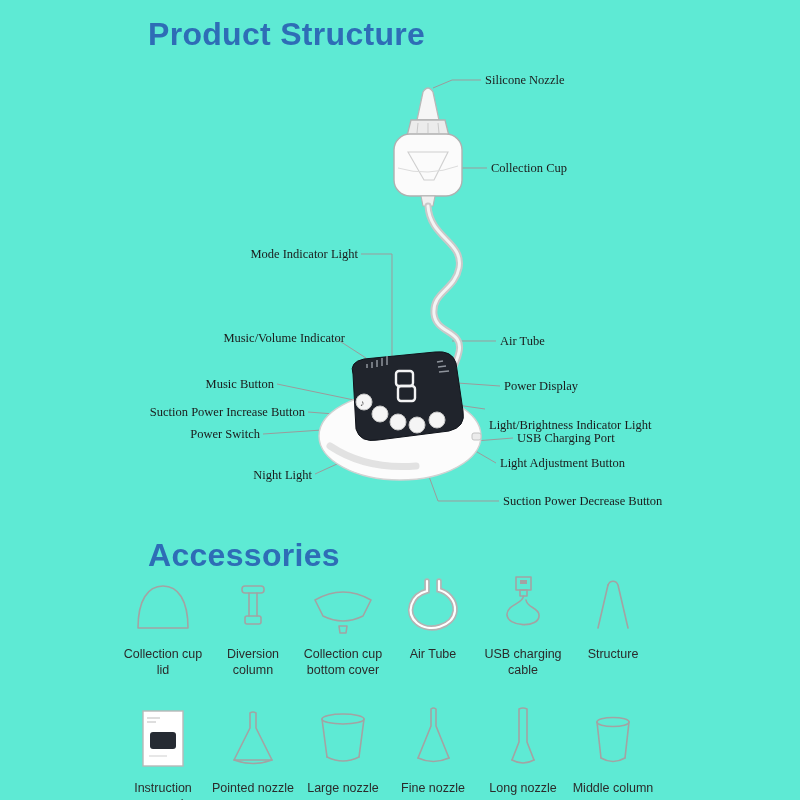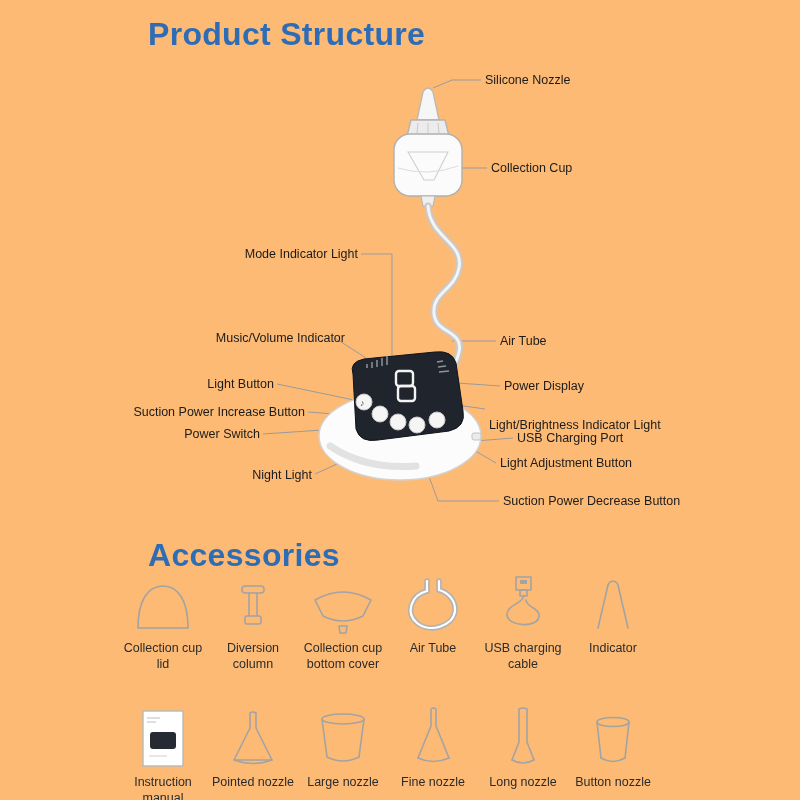--- a/index.html
+++ b/index.html
@@ -2,35 +2,35 @@
 <html><head>
 <meta charset="utf-8">
 <style>
   * { margin:0; padding:0; box-sizing:border-box; }
   html,body { background:#ffffff; }
   body {
     width:800px; height:800px;
     font-family:"Liberation Sans", sans-serif;
     -webkit-font-smoothing:antialiased;
   }
-  .canvas { position:relative; width:800px; height:800px; background:#fdba74; overflow:hidden; }
+  .canvas { position:relative; width:800px; height:800px; background:#5eead4; overflow:hidden; }
   .heading {
     position:absolute; font-size:32px; font-weight:700;
     color:#2e6db6; line-height:1.15; letter-spacing:0.3px; white-space:nowrap;
   }
   .diagram-svg { position:absolute; left:0; top:0; }
   .part-label {
     position:absolute; font-size:12.5px; line-height:15px;
-    color:#1b1b1b; white-space:nowrap;
+    color:#1b1b1b; white-space:nowrap;font-family:Liberation Serif, serif;
   }
   .acc-row { position:absolute; left:118px; width:540px; display:flex; }
   .acc-item { width:90px; display:flex; flex-direction:column; align-items:center; }
   .acc-icon { height:62px; display:flex; align-items:flex-end; justify-content:center; }
   .acc-label {
-    margin-top:6px; font-size:12.5px; line-height:1.28;
+    margin-top:12px; font-size:12.5px; line-height:1.28;
     color:#2b2b2b; text-align:center; max-width:86px;
   }
   .ico { stroke:#a3a3a3; stroke-width:1.6; fill:none; stroke-linecap:round; stroke-linejoin:round; }
 </style>
 </head>
 <body>
 
 <div class="canvas">
 
   <h1 class="heading" style="left:148px; top:16px;">Product Structure</h1>
@@ -117,21 +117,21 @@
   <div class="part-label" style="left:491px; top:161px;">Collection Cup</div>
   <div class="part-label" style="left:500px; top:334px;">Air Tube</div>
   <div class="part-label" style="left:504px; top:379px;">Power Display</div>
   <div class="part-label" style="left:489px; top:418px;">Light/Brightness Indicator Light</div>
   <div class="part-label" style="left:517px; top:431px;">USB Charging Port</div>
   <div class="part-label" style="left:500px; top:456px;">Light Adjustment Button</div>
   <div class="part-label" style="left:503px; top:494px;">Suction Power Decrease Button</div>
 
   <div class="part-label" style="right:442px; top:247px;">Mode Indicator Light</div>
   <div class="part-label" style="right:455px; top:331px;">Music/Volume Indicator</div>
-  <div class="part-label" style="right:526px; top:377px;">Light Button</div>
+  <div class="part-label" style="right:526px; top:377px;">Music Button</div>
   <div class="part-label" style="right:495px; top:405px;">Suction Power Increase Button</div>
   <div class="part-label" style="right:540px; top:427px;">Power Switch</div>
   <div class="part-label" style="right:488px; top:468px;">Night Light</div>
 
   <h1 class="heading" style="left:148px; top:537px;">Accessories</h1>
 
   <div class="acc-row" style="top:572px;">
 
     <div class="acc-item">
       <div class="acc-icon">
@@ -185,21 +185,21 @@
       <div class="acc-label">USB charging cable</div>
     </div>
 
     <div class="acc-item">
       <div class="acc-icon">
         <svg width="72" height="56" viewBox="0 0 72 56" class="ico">
           <path d="M31 7 C33 2 39 2 41 7 L51 50"></path>
           <path d="M31 7 L21 50"></path>
         </svg>
       </div>
-      <div class="acc-label">Indicator</div>
+      <div class="acc-label">Structure</div>
     </div>
 
   </div>
 
   <div class="acc-row" style="top:706px;justify-content:center;">
 
     <div class="acc-item">
       <div class="acc-icon">
         <svg width="72" height="60" viewBox="0 0 72 60">
           <rect x="16" y="3" width="40" height="55" fill="#ffffff" stroke="#b8b8b8" stroke-width="1.4"></rect>
@@ -253,18 +253,18 @@
     </div>
 
     <div class="acc-item">
       <div class="acc-icon">
         <svg width="72" height="56" viewBox="0 0 72 56" class="ico">
           <ellipse cx="36" cy="10" rx="16" ry="4.5"></ellipse>
           <path d="M20 10 L24 46 M52 10 L48 46"></path>
           <path d="M24 46 Q36 53 48 46"></path>
         </svg>
       </div>
-      <div class="acc-label">Button nozzle</div>
+      <div class="acc-label">Middle column</div>
     </div>
 
   </div>
 
 </div>
 
 </body></html>

